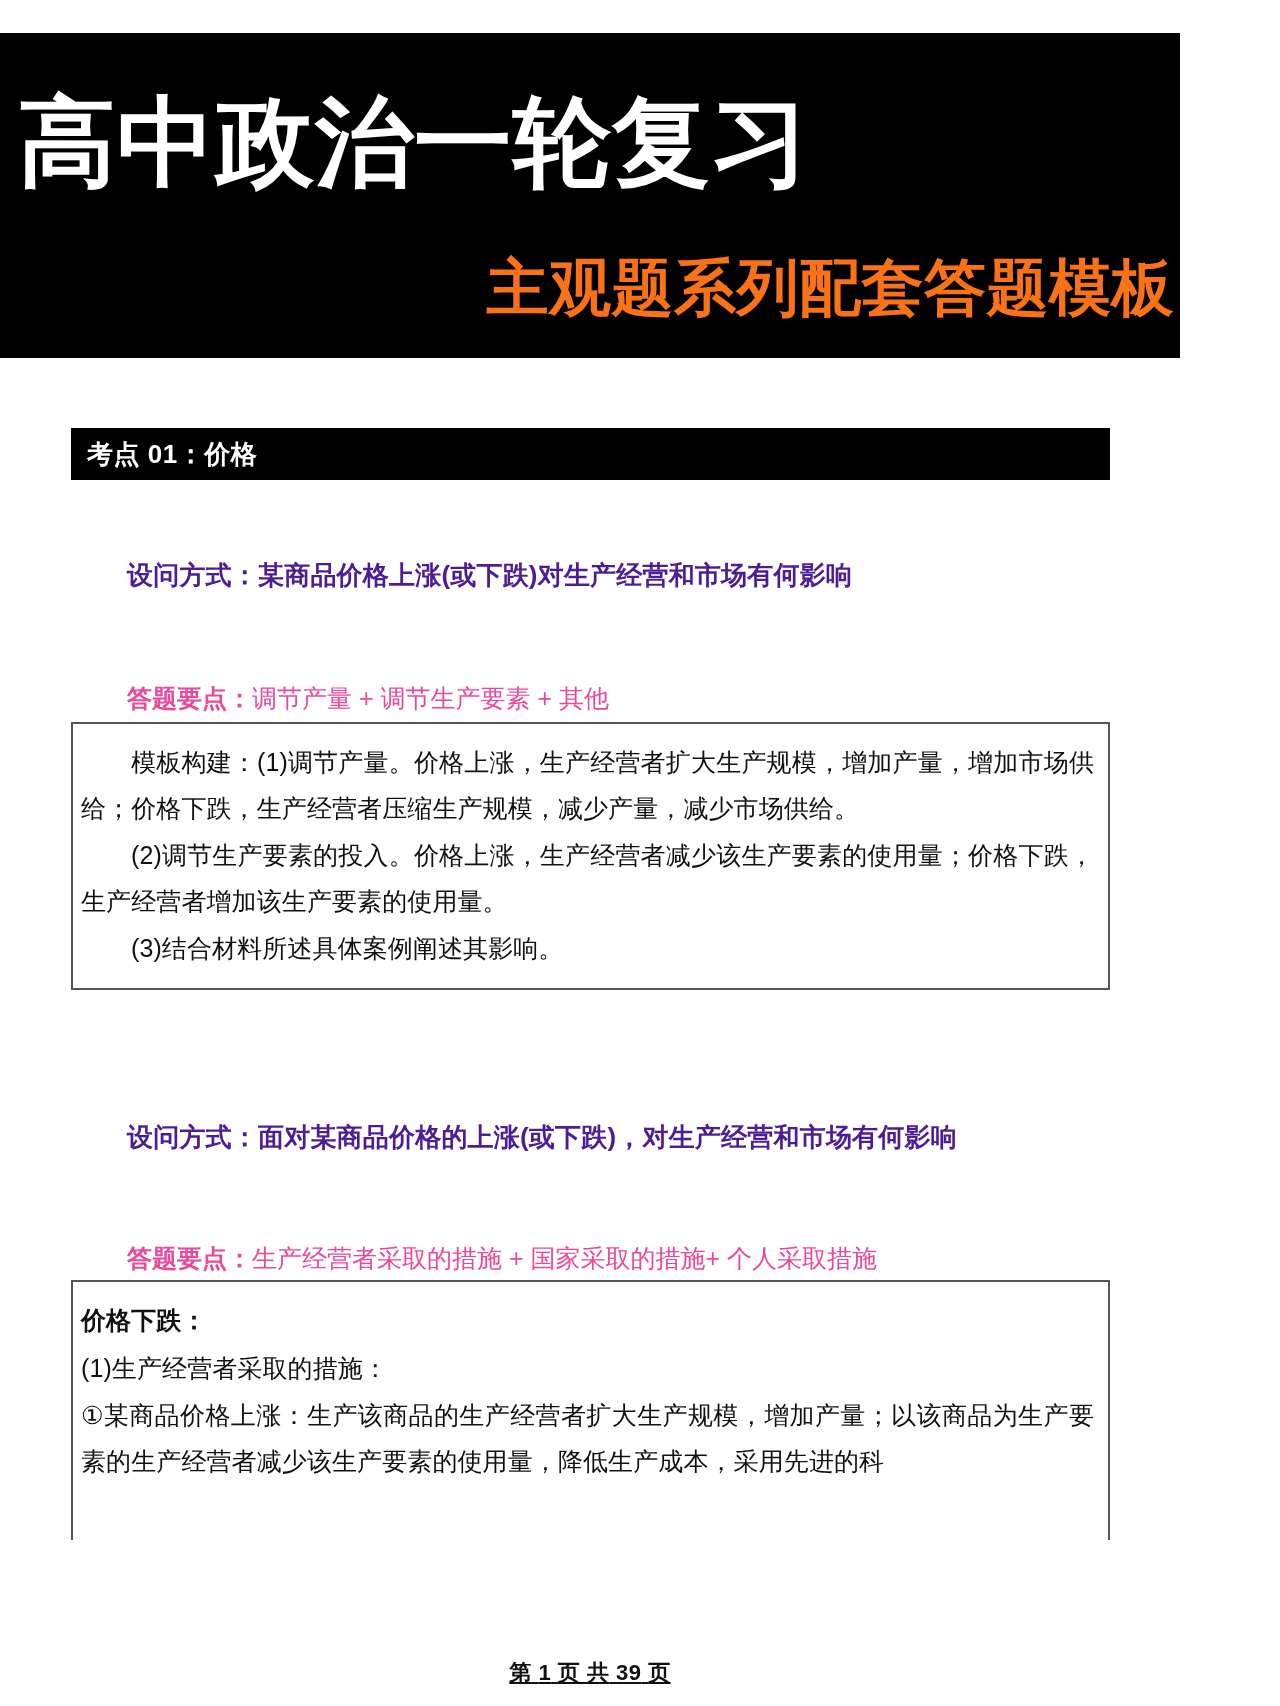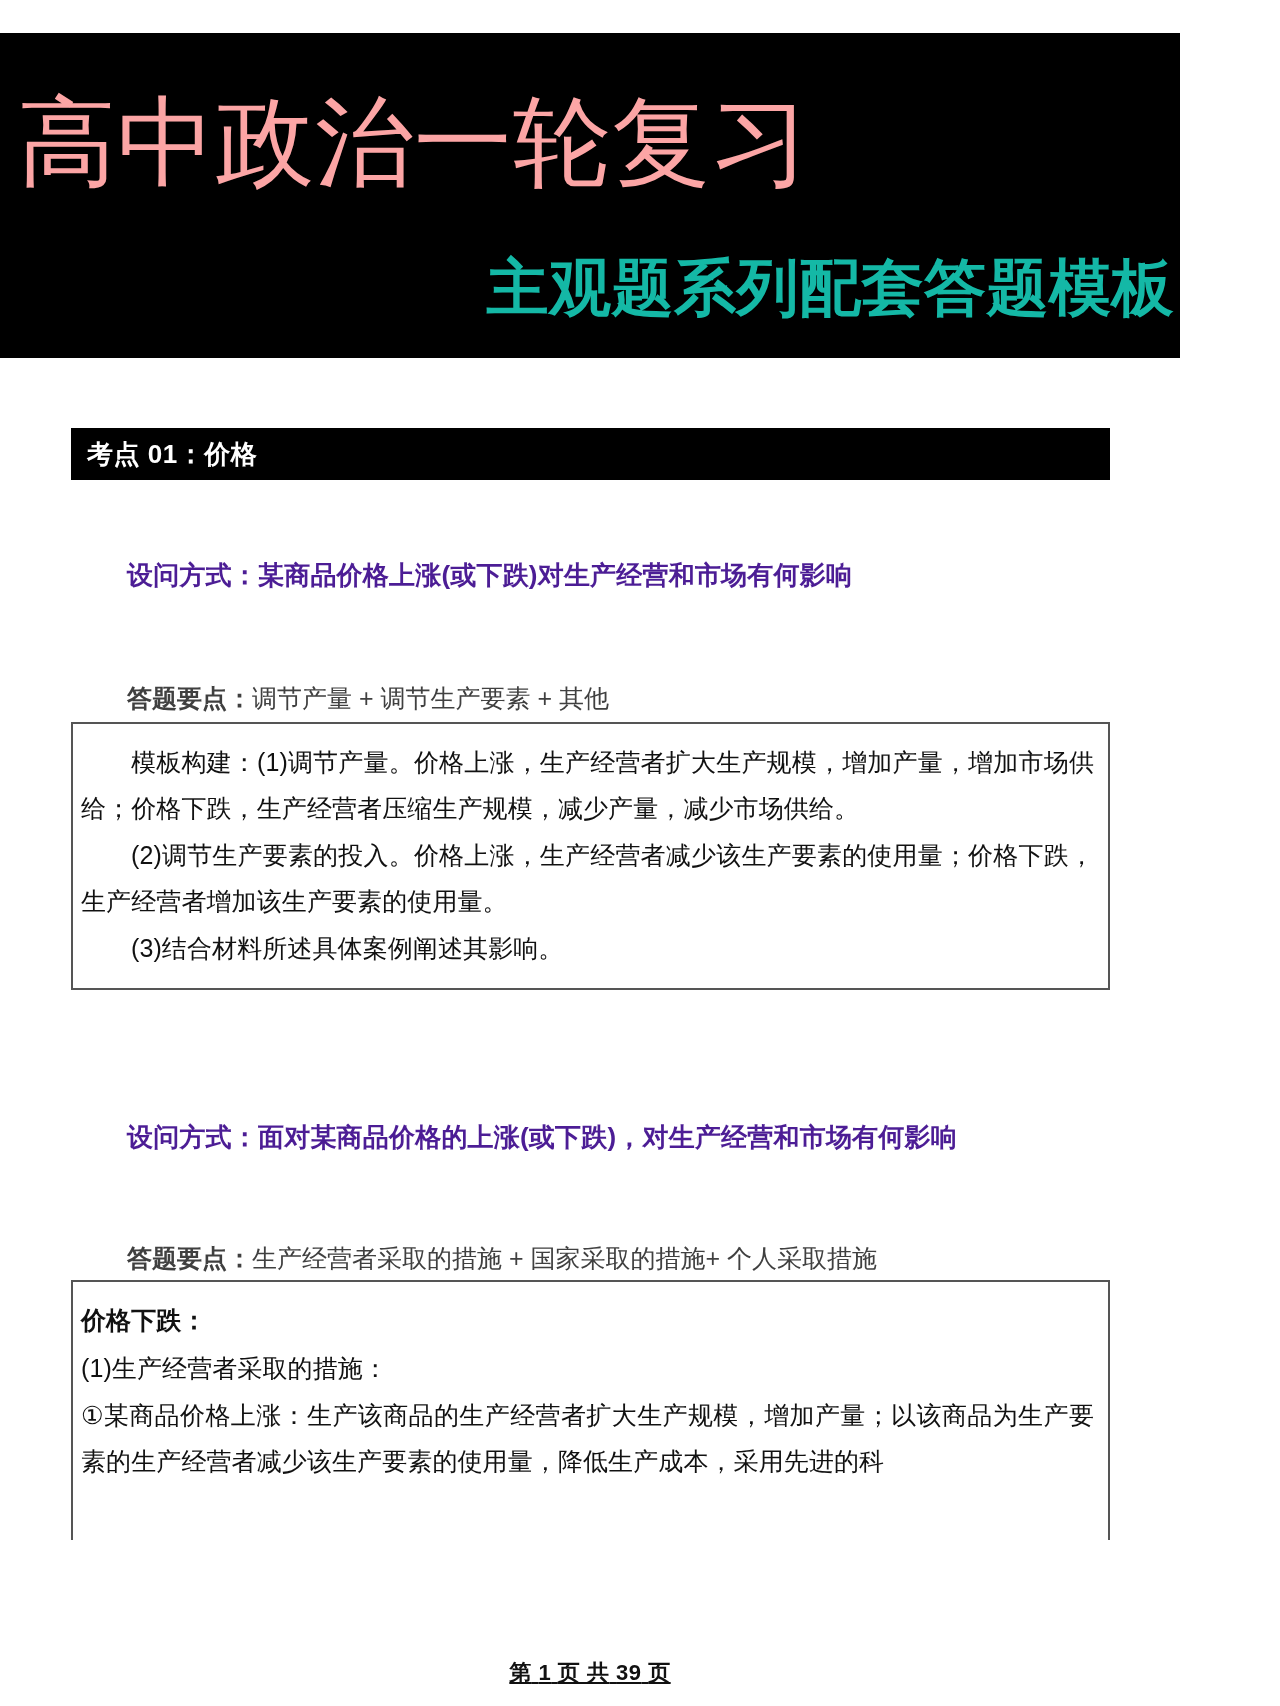--- a/index.html
+++ b/index.html
@@ -25,33 +25,33 @@
     height: 325px;
     background: #000000;
     overflow: hidden;
   }
   .header-title-main {
     position: absolute;
     left: 18px;
     top: 58px;
     font-size: 98px;
     line-height: 1.05;
-    font-weight: normal;
-    color: #fca5a5;
+    font-weight: bold;
+    color: #ffffff;
     letter-spacing: 1px;
     white-space: nowrap;
   }
   .header-title-sub {
     position: absolute;
     right: 6px;
     top: 222px;
     font-size: 62px;
     line-height: 1.05;
     font-weight: bold;
-    color: #14b8a6;
+    color: #f97316;
     letter-spacing: 0.5px;
     white-space: nowrap;
   }
 
   
   .section-bar {
     position: absolute;
     left: 71px;
     top: 428px;
     width: 1039px;
@@ -92,21 +92,21 @@
   .prompt-2 {
     position: absolute;
     left: 127px;
     top: 640px;
   }
 
   .keypoints-line {
     position: absolute;
     font-size: 25px;
     font-weight: normal;
-    color: #404040;
+    color: #ec4899;
     white-space: nowrap;
   }
   .keypoints-line b {
     font-weight: bold;
   }
   .keypoints-1 { left: 127px; top: 202px; }
   .keypoints-2 { left: 127px; top: 762px; }
 
   
   .tmpl-box {

